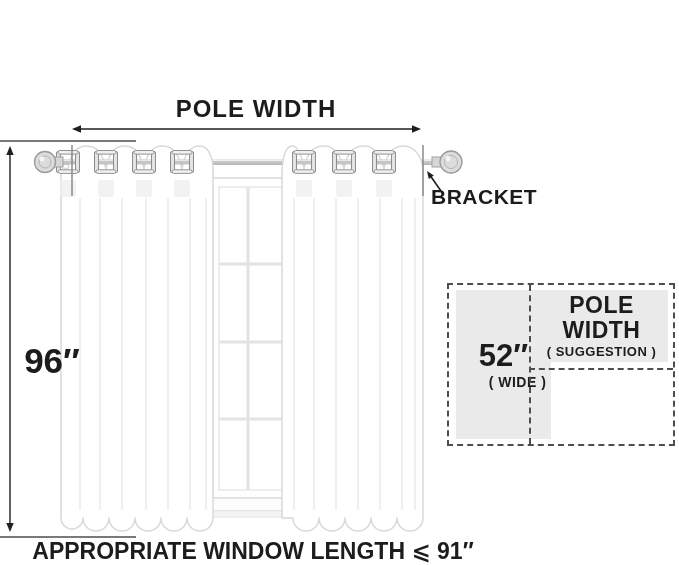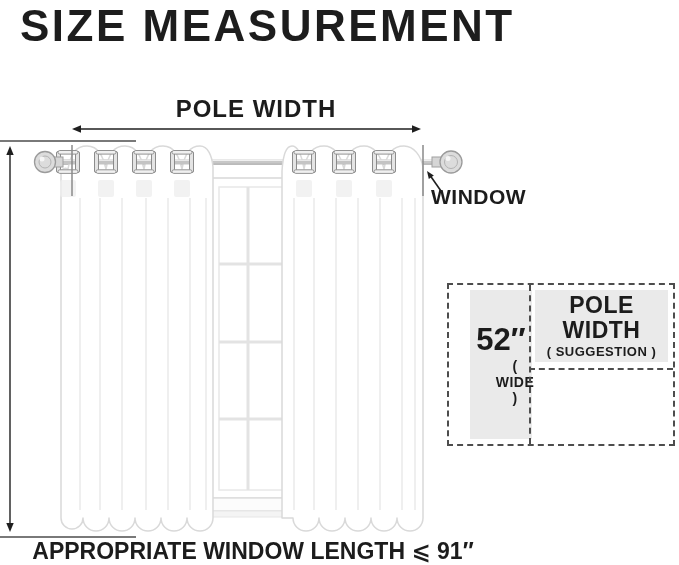--- a/index.html
+++ b/index.html
@@ -31,21 +31,21 @@
   
   .spec-box{
     left:447px;top:283px;width:228px;height:163px;
     border:2px dashed #4d4d4d;background:#ffffff;
   }
   .spec-cell{
     position:absolute;background:#eaeaea;
     display:flex;flex-direction:column;align-items:center;justify-content:center;
     text-align:center;
   }
-  .cell-left{left:21px;top:5px;bottom:5px;width:62px;}
+  .cell-left{left:7px;top:5px;bottom:5px;width:95px;}
   .cell-rt{left:86px;right:5px;top:5px;height:72px;}
   .cell-rb{left:86px;right:5px;top:89px;bottom:5px;}
   .v-divider{position:absolute;left:80px;top:0;bottom:0;width:0;border-left:2px dashed #4d4d4d;}
   .h-divider{position:absolute;left:80px;right:0;top:83px;height:0;border-top:2px dashed #4d4d4d;}
   .big-val{font-size:31px;font-weight:700;line-height:34px;}
   .small-note{font-size:14px;font-weight:700;letter-spacing:0.5px;margin-top:1px;padding-left:28px;}
   .rt-head{font-size:23px;font-weight:700;letter-spacing:0.5px;line-height:25px;}
   .rt-sub{font-size:13px;font-weight:700;letter-spacing:0.5px;margin-top:1px;}
   .rb-val{font-size:30px;font-weight:700;}
 </style>
@@ -173,26 +173,26 @@
       <polygon points="10,146 6.3,155 13.7,155" stroke="none"></polygon>
       <polygon points="10,532 6.3,523 13.7,523" stroke="none"></polygon>
     </g>
 
     <g stroke="#1f1f1f" fill="#1f1f1f">
       <line x1="430.5" y1="176" x2="441" y2="191" stroke-width="1.6"></line>
       <polygon points="427,171 428.8,178.9 433.8,175.4" stroke="none"></polygon>
     </g>
   </svg>
 
-  <div class="abs title">SIZE MEASUREMENT</div>
 
   <div class="abs pole-width-label">POLE WIDTH</div>
 
-  <div class="abs bracket-label">WINDOW</div>
-
+  <div class="abs bracket-label">BRACKET</div>
+
+  <div class="abs height-label">96″</div>
 
   <div class="abs bottom-label">APPROPRIATE WINDOW LENGTH ⩽ 91″</div>
 
   <div class="abs spec-box">
     <div class="spec-cell cell-left">
       <div class="big-val">52″</div>
       <div class="small-note">( WIDE )</div>
     </div>
     <div class="v-divider"></div>
     <div class="spec-cell cell-rt">

